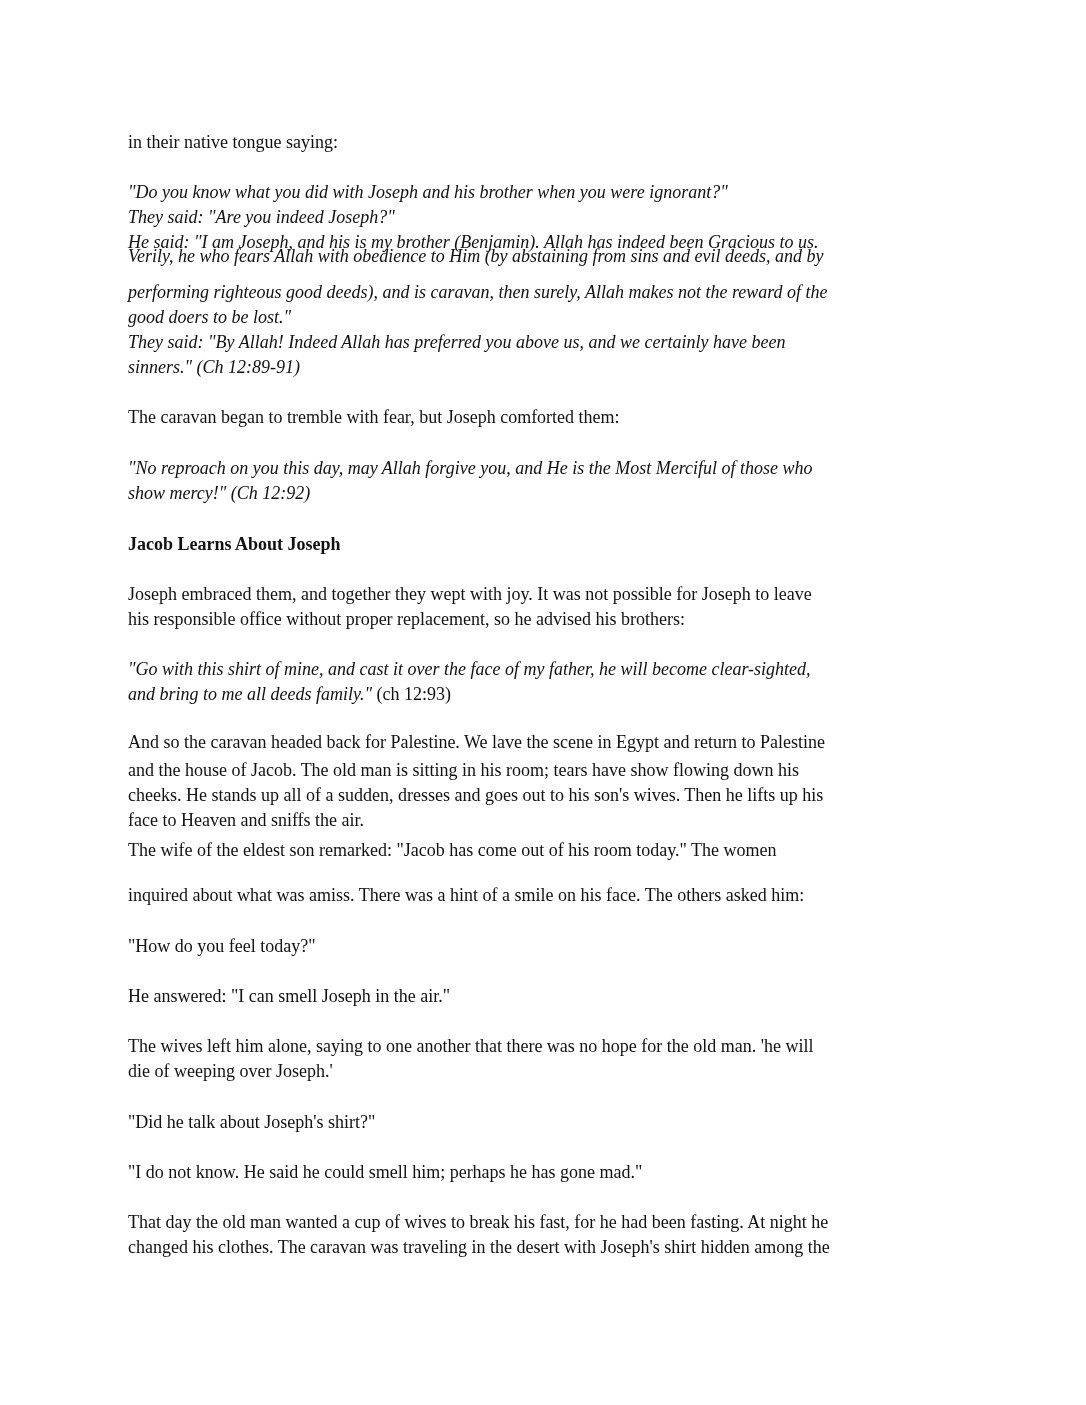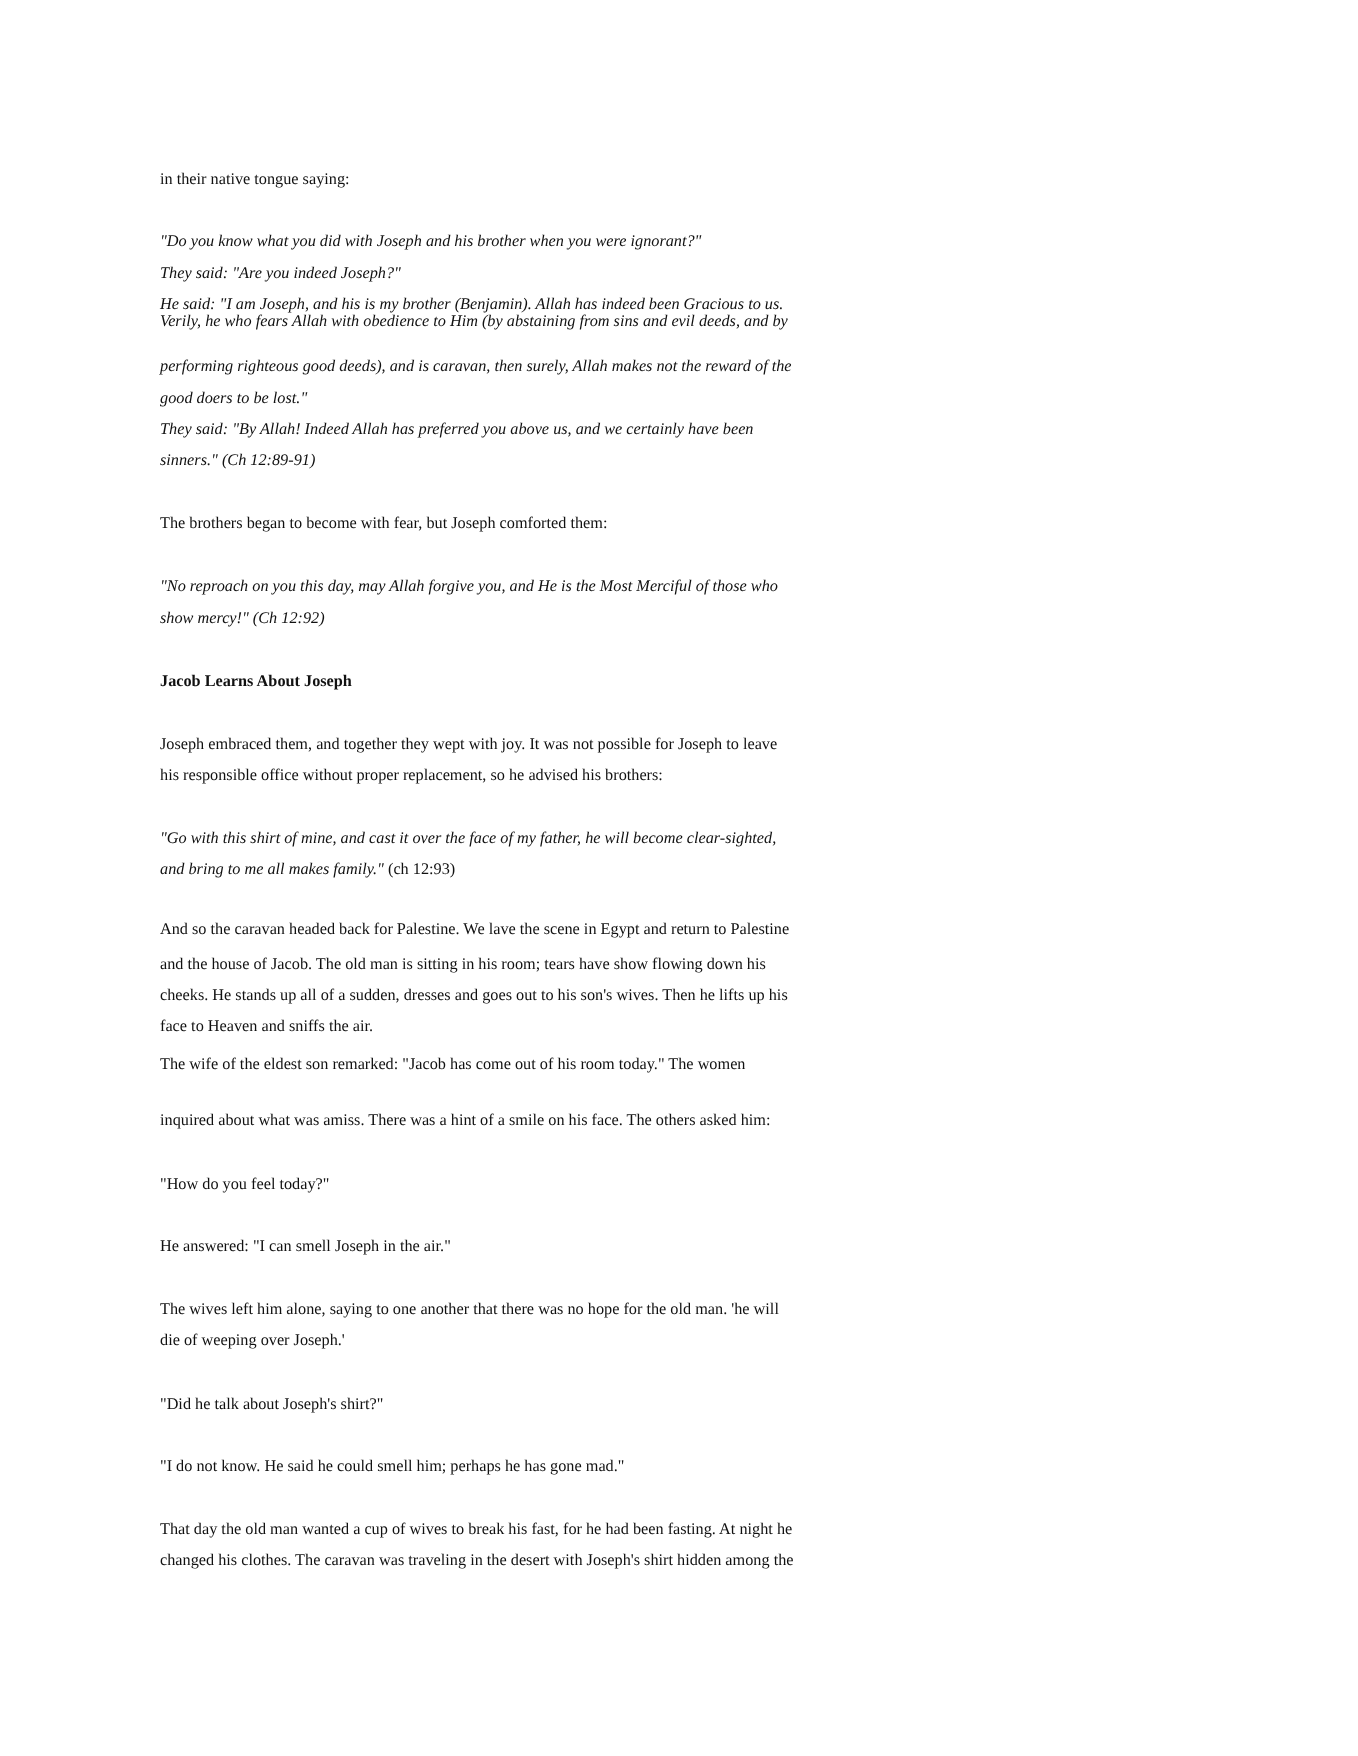--- a/index.html
+++ b/index.html
@@ -18,21 +18,21 @@
     .page {
       position: absolute;
       left: 128px;
       top: 0;
       width: 830px;
     }
     .line {
       position: absolute;
       left: 0;
       white-space: nowrap;
-      font-size: 13px;
+      font-size: 18px;
       line-height: 25px;
     }
     .italic { font-style: italic; }
     .bold { font-weight: bold; }
     .upright { font-style: normal; }
   </style>
 </head>
 <body>
 
 <div class="page">
@@ -43,38 +43,38 @@
     <div class="line italic" style="top:180px">"Do you know what you did with Joseph and his brother when you were ignorant?"</div>
     <div class="line italic" style="top:205px">They said: "Are you indeed Joseph?"</div>
     <div class="line italic" style="top:230px">He said: "I am Joseph, and his is my brother (Benjamin). Allah has indeed been Gracious to us.</div>
     <div class="line italic" style="top:244px">Verily, he who fears Allah with obedience to Him (by abstaining from sins and evil deeds, and by</div>
     <div class="line italic" style="top:280px">performing righteous good deeds), and is caravan, then surely, Allah makes not the reward of the</div>
     <div class="line italic" style="top:305px">good doers to be lost."</div>
     <div class="line italic" style="top:330px">They said: "By Allah! Indeed Allah has preferred you above us, and we certainly have been</div>
     <div class="line italic" style="top:355px">sinners." (Ch 12:89-91)</div>
   </div>
 
-  <div class="line" style="top:405px">The brothers began to become with fear, but Joseph comforted them:</div>
+  <div class="line" style="top:405px">The caravan began to tremble with fear, but Joseph comforted them:</div>
 
   <div>
     <div class="line italic" style="top:456px">"No reproach on you this day, may Allah forgive you, and He is the Most Merciful of those who</div>
     <div class="line italic" style="top:481px">show mercy!" (Ch 12:92)</div>
   </div>
 
   <div class="line bold" style="top:532px">Jacob Learns About Joseph</div>
 
   <div>
     <div class="line" style="top:582px">Joseph embraced them, and together they wept with joy. It was not possible for Joseph to leave</div>
     <div class="line" style="top:607px">his responsible office without proper replacement, so he advised his brothers:</div>
   </div>
 
   <div>
     <div class="line italic" style="top:657px">"Go with this shirt of mine, and cast it over the face of my father, he will become clear-sighted,</div>
     <div class="line" style="top:682px">
-      <span class="italic">and bring to me all makes family."</span><span class="upright"> (ch 12:93)</span>
+      <span class="italic">and bring to me all deeds family."</span><span class="upright"> (ch 12:93)</span>
     </div>
   </div>
 
   <div>
     <div class="line" style="top:730px">And so the caravan headed back for Palestine. We lave the scene in Egypt and return to Palestine</div>
     <div class="line" style="top:758px">and the house of Jacob. The old man is sitting in his room; tears have show flowing down his</div>
     <div class="line" style="top:783px">cheeks. He stands up all of a sudden, dresses and goes out to his son's wives. Then he lifts up his</div>
     <div class="line" style="top:808px">face to Heaven and sniffs the air.</div>
   </div>
 

